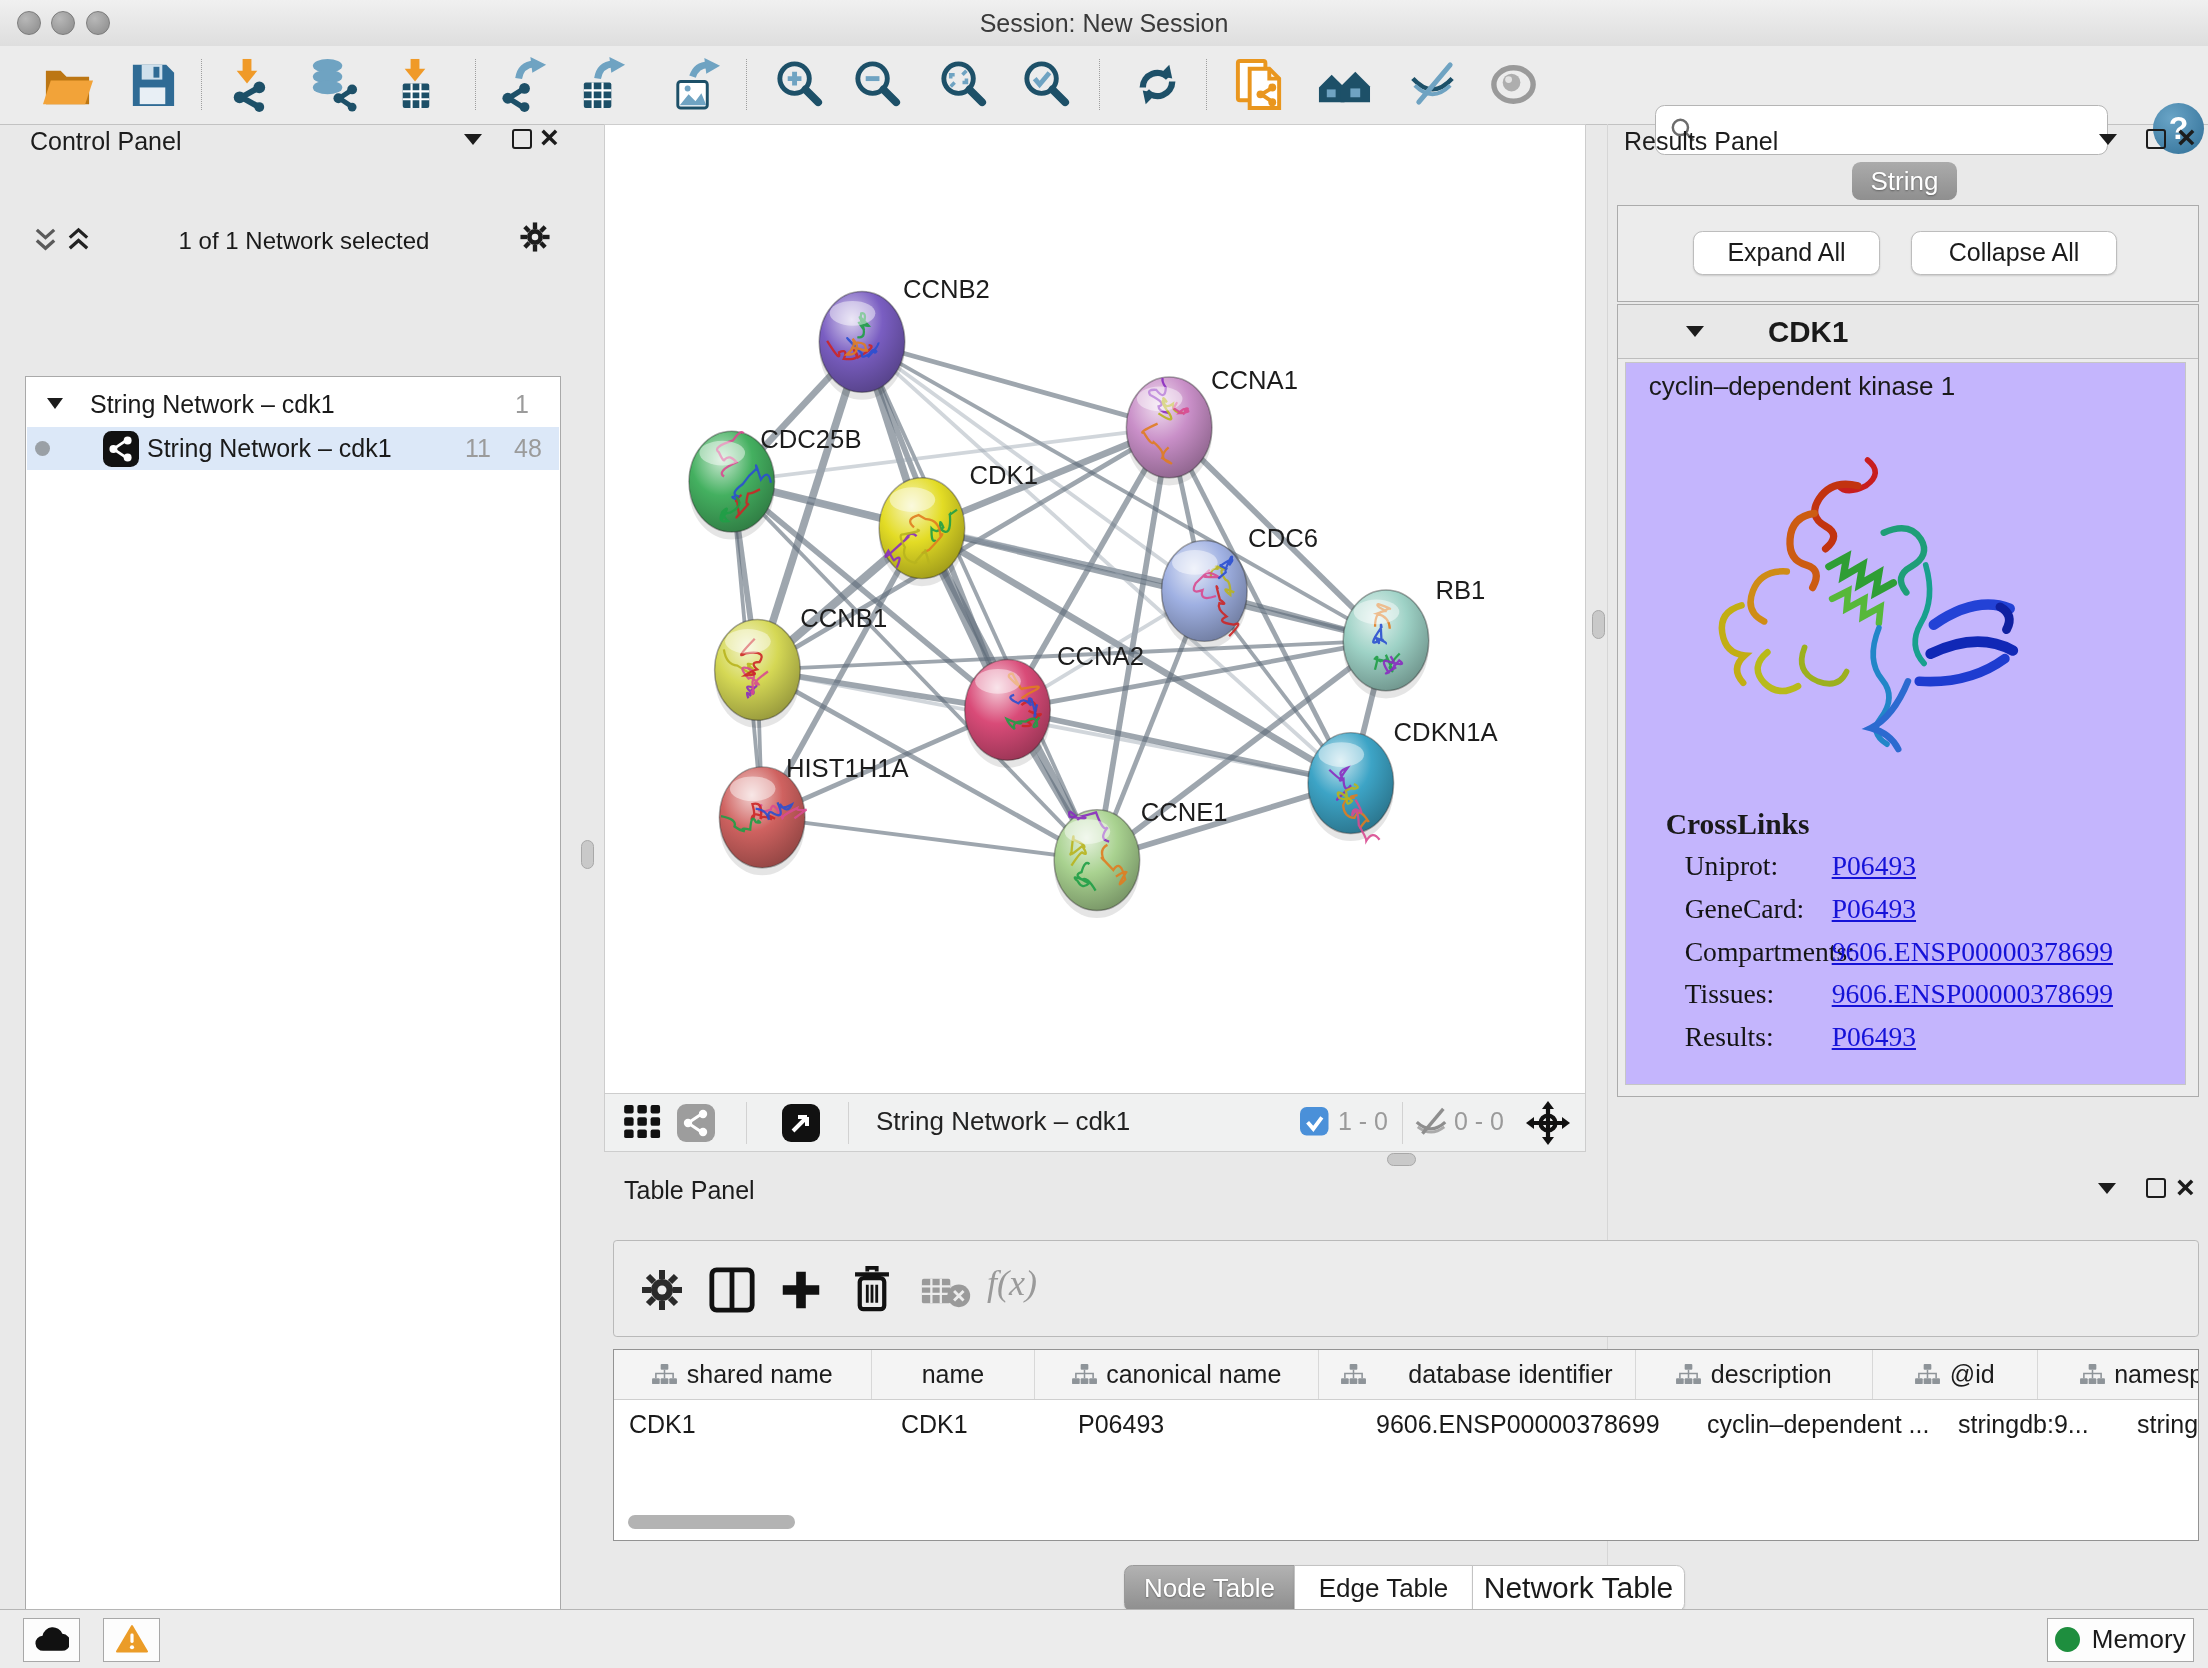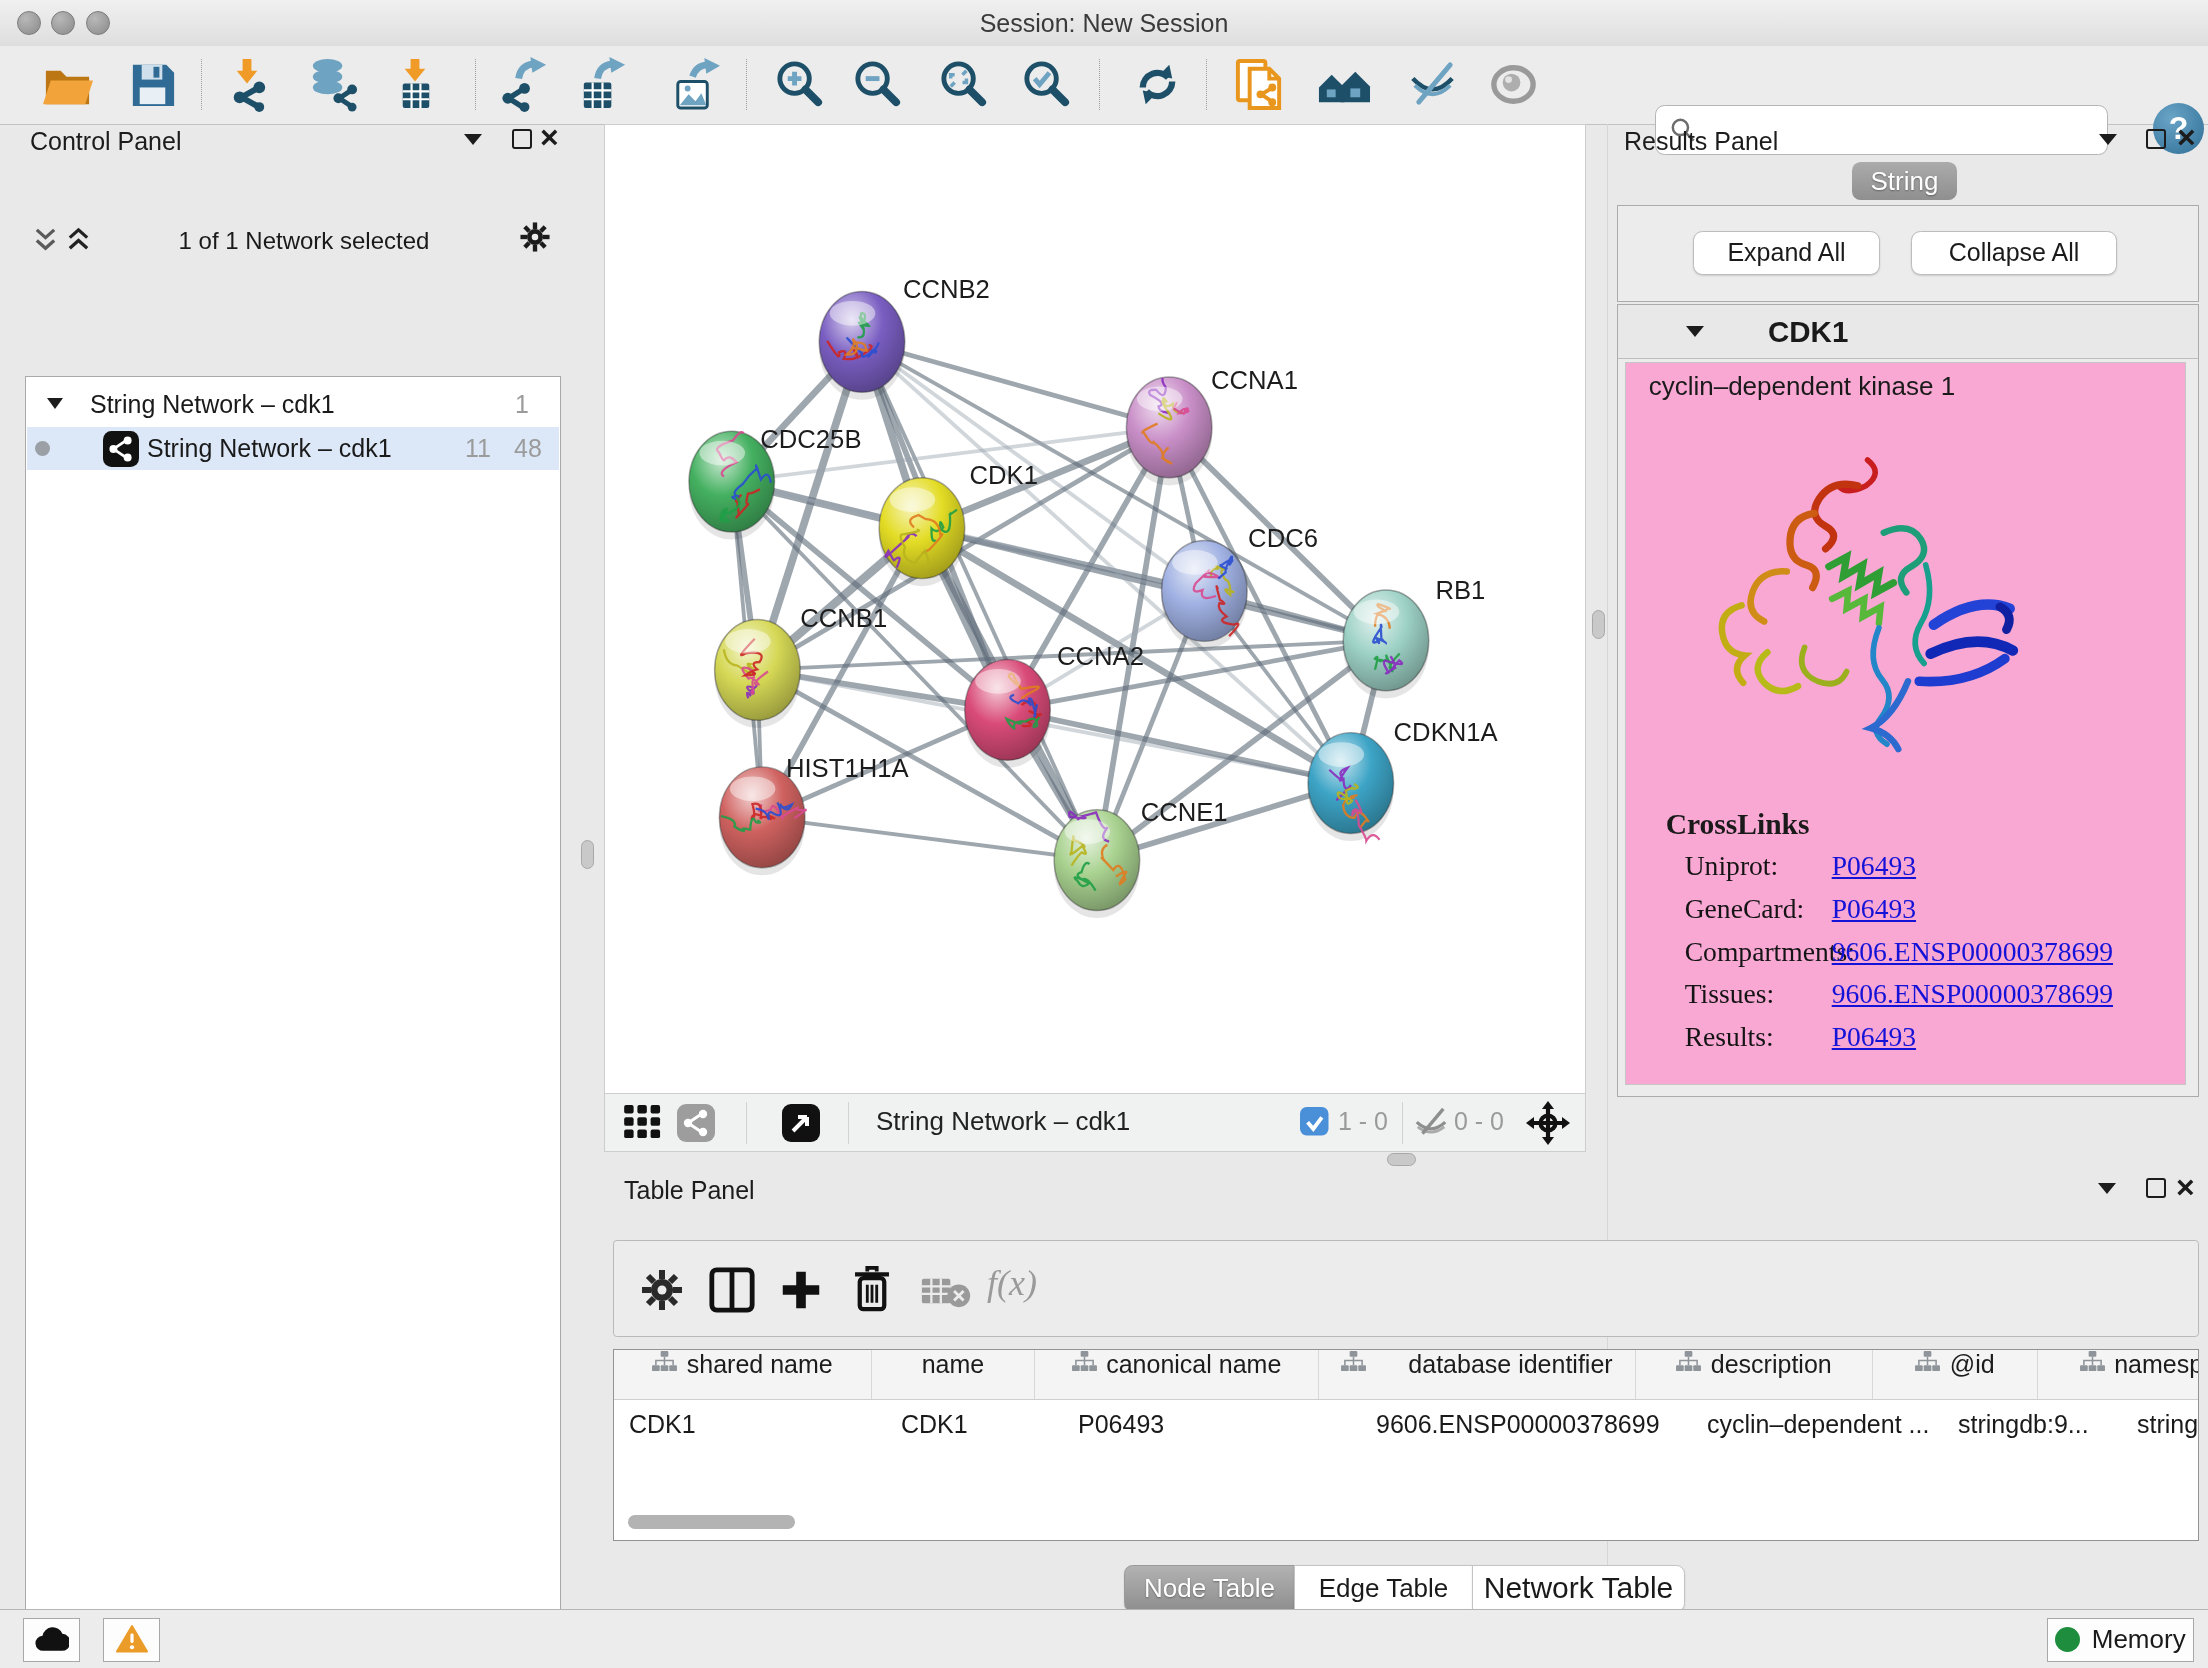--- a/index.html
+++ b/index.html
@@ -38,29 +38,29 @@
   .nbsep{top:7.6px;width:0;height:42px;border-left:1.9px solid #d2d2d2;}
   .handle-v{width:11.4px;height:27px;border-radius:6.7px;background:#c9c9c9;border:1px solid #a8a8a8;}
   .handle-h{width:27px;height:11.4px;border-radius:6.7px;background:#c9c9c9;border:1px solid #a8a8a8;}
   
   .rtab{left:1852px;top:162px;width:105px;height:38px;border-radius:8.6px;background:linear-gradient(#ababab,#8f8f8f);
     color:#fff;font-size:26px;text-align:center;line-height:38px;text-shadow:0 1px 1.9px rgba(0,0,0,0.35);}
   .rbox1{left:1617px;top:205px;width:580px;height:95px;background:#ececec;border:1.9px solid #ababab;}
   .rbtn{top:25px;height:42px;background:#fff;border:1.9px solid #bdbdbd;border-radius:9.5px;font-size:25px;text-align:center;line-height:40px;box-shadow:0 1px 1.9px rgba(0,0,0,0.15);}
   .rbox2{left:1617px;top:304px;width:580px;height:791px;background:#ececec;border:1.9px solid #ababab;}
   .rhdr{left:0;top:0;width:100%;height:53px;border-bottom:1.9px solid #bdbdbd;background:#e8e8e8;}
-  .rinner{left:6.7px;top:57px;width:559px;height:721px;background:#f9a8d4;border:1.9px solid #c6c6c6;}
+  .rinner{left:6.7px;top:57px;width:559px;height:721px;background:#c4b5fd;border:1.9px solid #c6c6c6;}
   .serif{font-family:"Liberation Serif",serif;}
   .xl-label{font-size:27.6px;color:#141414;}
   .xl-value{font-size:27.6px;color:#1512d8;text-decoration:underline;}
   
   .ttoolbox{left:613px;top:1240px;width:1584px;height:95px;background:#ececec;border:1.9px solid #b9b9b9;border-radius:3.8px;}
   .tablebox{left:613px;top:1349px;width:1584px;height:190px;background:#fff;border:1.9px solid #939393;overflow:hidden;}
   .thead{display:flex;height:49px;background:#f4f4f4;border-bottom:1.9px solid #cfcfcf;}
-  .th{display:flex;justify-content:center;gap:9.5px;border-right:1px solid #d8d8d8;font-size:25px;color:#1c1c1c;flex:0 0 auto;}
+  .th{display:flex;align-items:center;justify-content:center;gap:9.5px;border-right:1px solid #d8d8d8;font-size:25px;color:#1c1c1c;flex:0 0 auto;}
   .trow{display:flex;height:48px;}
   .td{padding-left:15px;font-size:25px;line-height:48px;flex:0 0 auto;white-space:nowrap;}
   .c0{width:257px;} .c1{width:162px;} .c2{width:283px;} .c3{width:316px;gap:42px;} .c4{width:236px;} .c5{width:164px;} .c6{width:247px;}
   .hscroll{left:14.3px;top:165px;width:167px;height:14.3px;background:#b3b3b3;border-radius:7.6px;}
   
   .statusbar{left:0;top:1609px;width:2208px;height:59px;background:#ececec;border-top:1.9px solid #b5b5b5;}
   .sbtn{top:7.6px;height:42px;background:#fdfdfd;border:1.9px solid #a8a8a8;display:flex;align-items:center;justify-content:center;}
   .memdot{width:25px;height:25px;border-radius:50%;background:#1e8e3e;margin-right:11.4px;}
   .ghost{color:#9a9a9a;}
   svg{display:block;}

